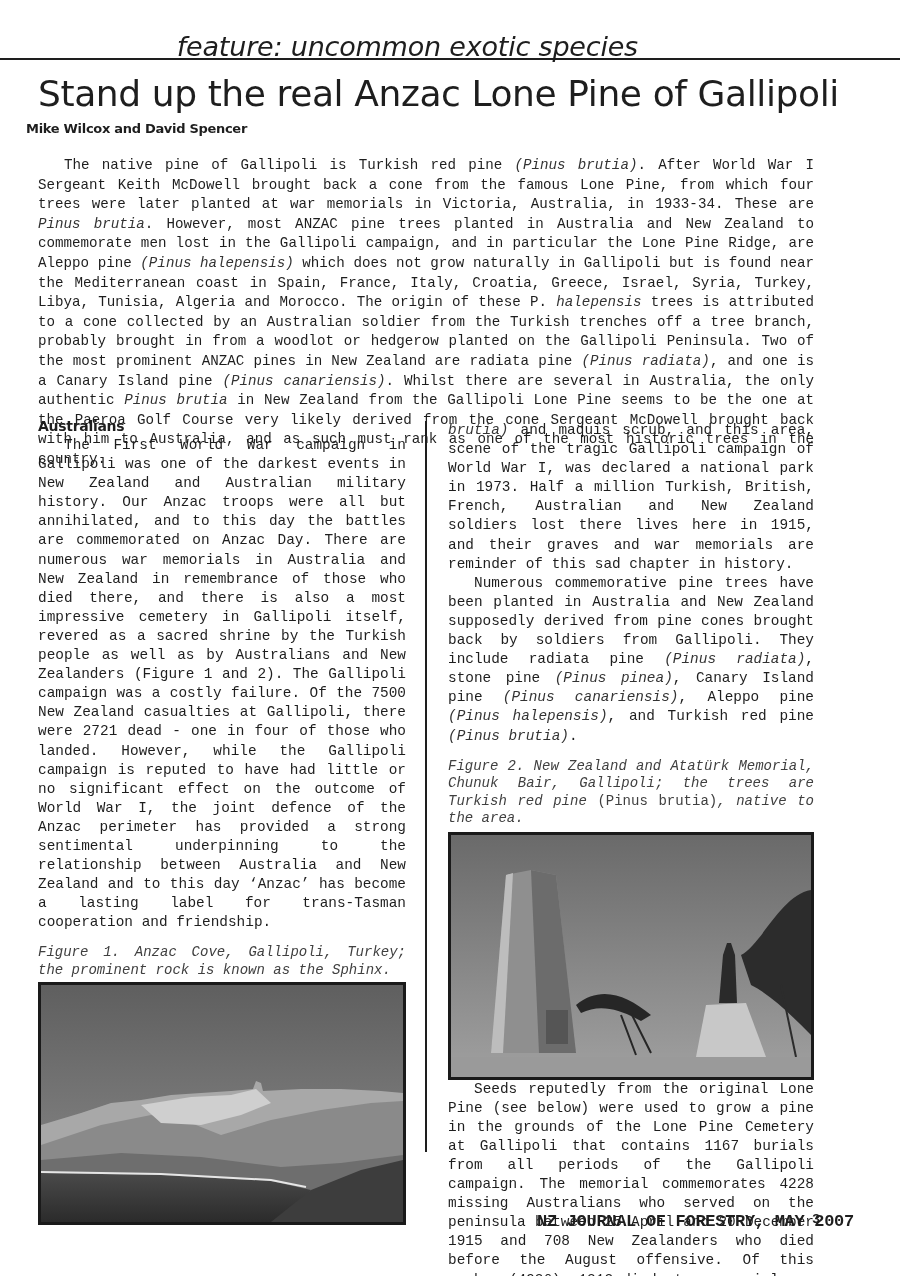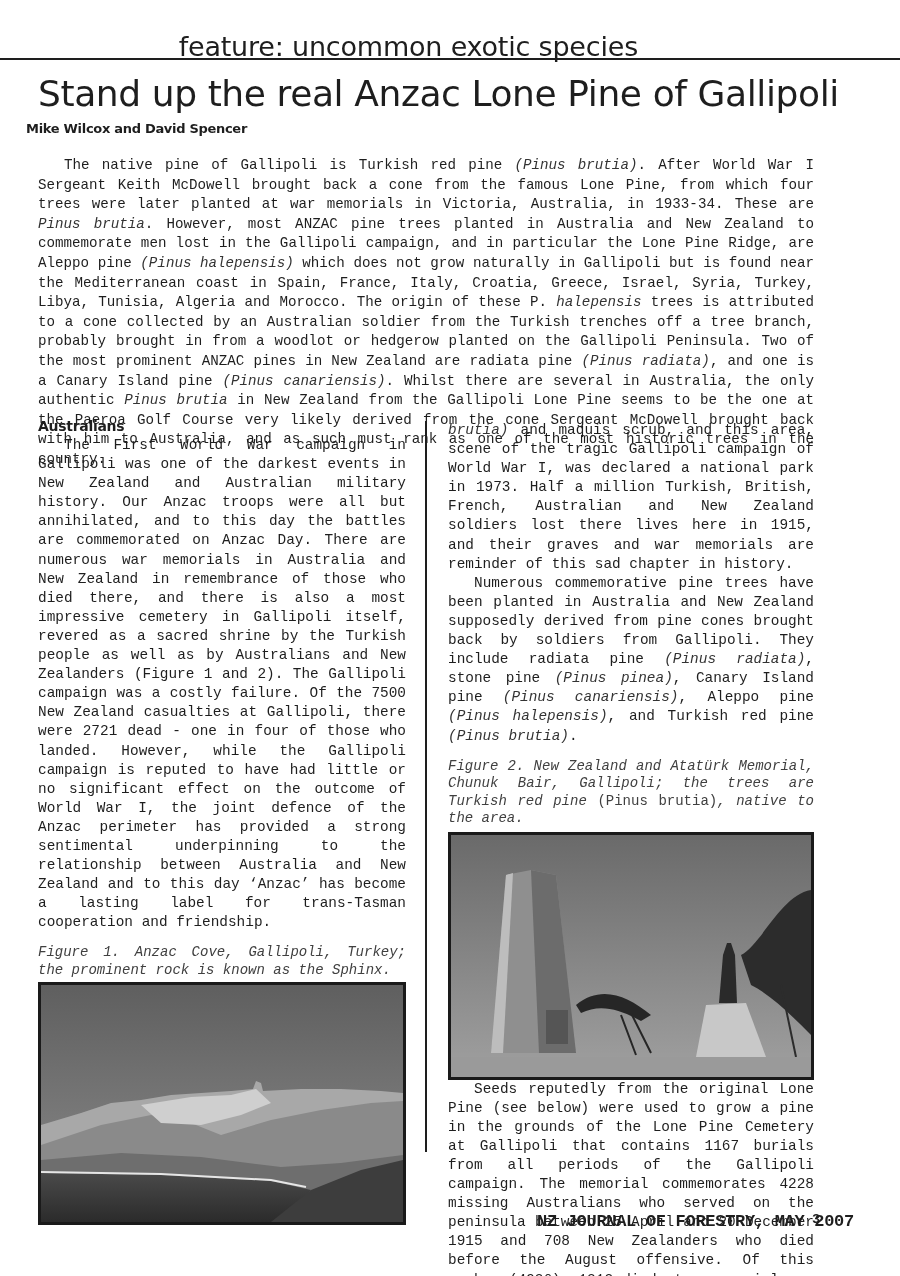--- a/index.html
+++ b/index.html
@@ -1,20 +1,20 @@
 <!DOCTYPE html>
 <html><head>
 <meta charset="utf-8">
 <style>
   html, body { margin: 0; padding: 0; background: #ffffff; }
   body { width: 900px; height: 1276px; position: relative; overflow: hidden; color: #1e1e1e; }
   .serif { font-family: Liberation Mono, monospace; }
   .sans { font-family: "DejaVu Sans", "Liberation Sans", sans-serif; }
 
-  #feature-header { position: absolute; left: 0; top: 0; width: 724px; height: 62px; }
+  #feature-header { position: absolute; left: 0; top: 0; width: 724px; height: 62px; font-style: italic; }
   #feature-rule { position: absolute; left: 0; top: 58px; width: 900px; height: 2px; background: #1e1e1e; }
   #feature-label { position: absolute; right: 86px; top: 30px; font-size: 27px; letter-spacing: -0.2px; line-height: 34px; color: #1e1e1e; }
 
   #title { position: absolute; left: 38px; top: 70px; font-size: 36px; font-weight: normal; letter-spacing: -0.4px; margin: 0; line-height: 48px; color: #1e1e1e; }
   #authors { position: absolute; left: 26px; top: 120px; font-size: 13px; font-weight: bold; letter-spacing: -0.3px; line-height: 18px; }
 
   #abstract { position: absolute; left: 38px; top: 156px; width: 776px; }
   .section-heading { font-size: 14px; font-weight: bold; letter-spacing: -0.3px; line-height: 20px; margin: 0; }
   .para { font-size: 14.2px; line-height: 19.6px; text-align: justify; margin: 0; text-indent: 26px; }
   .para i { font-style: italic; color: #333; }

